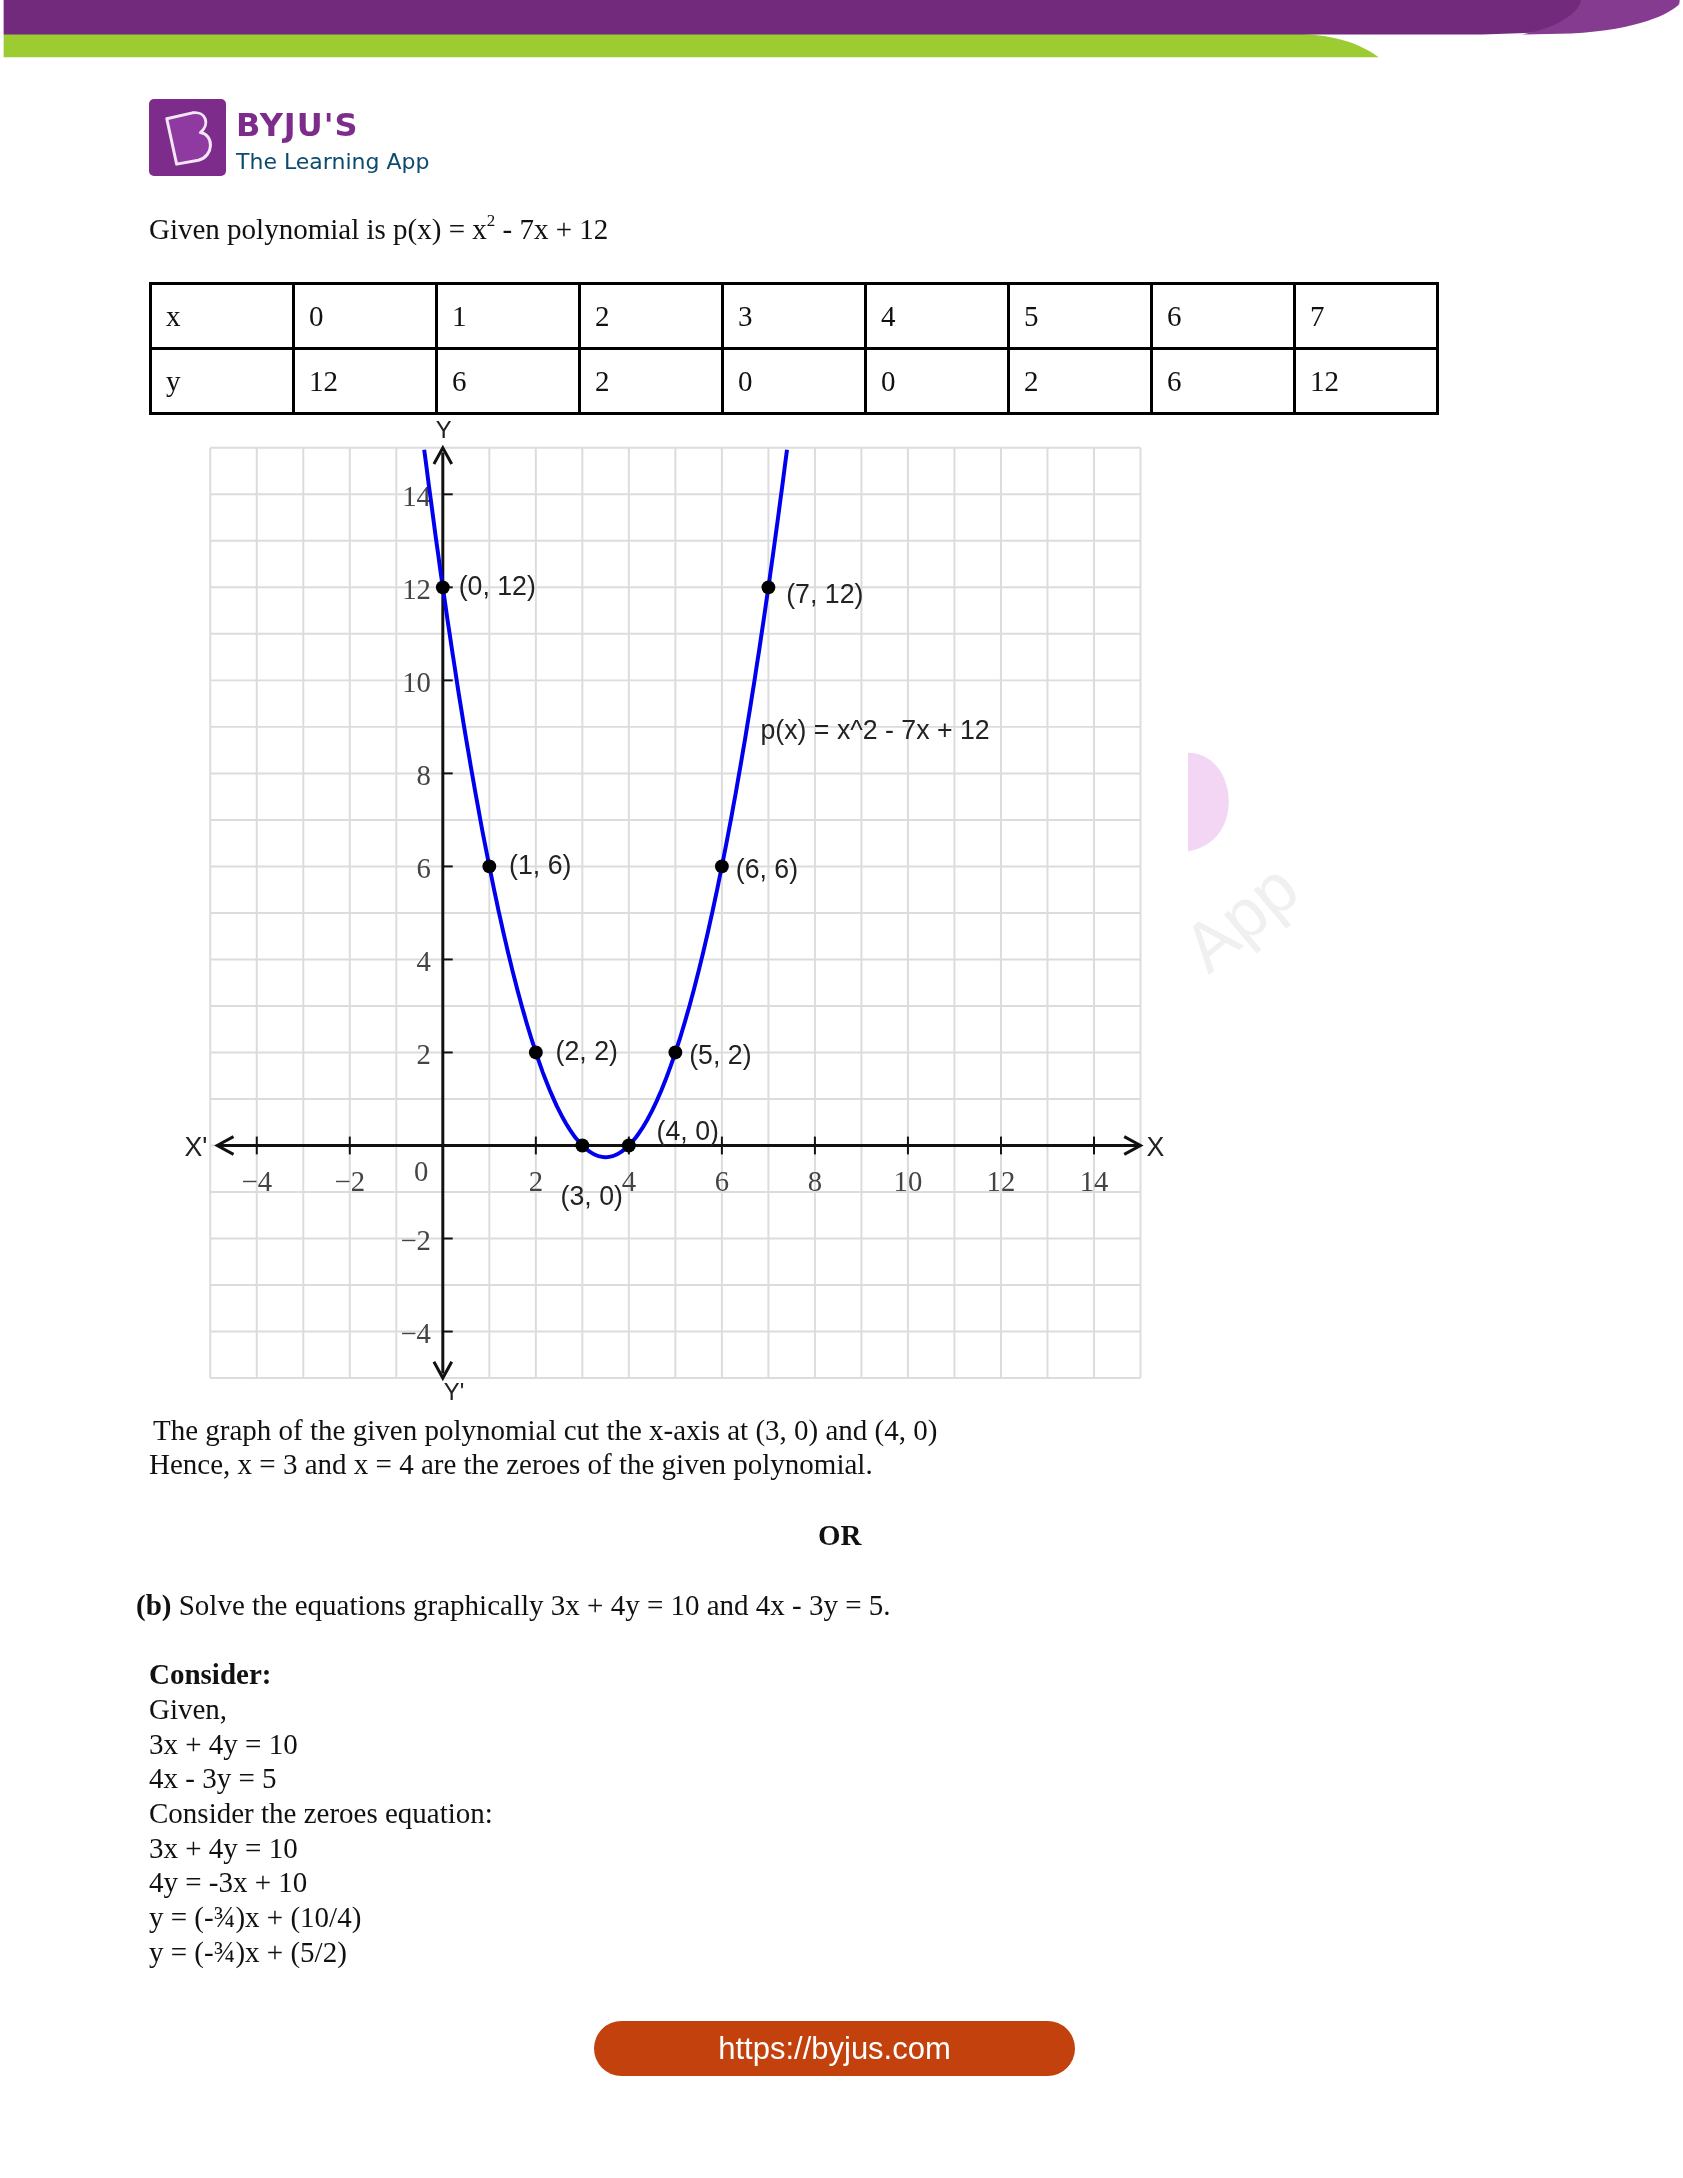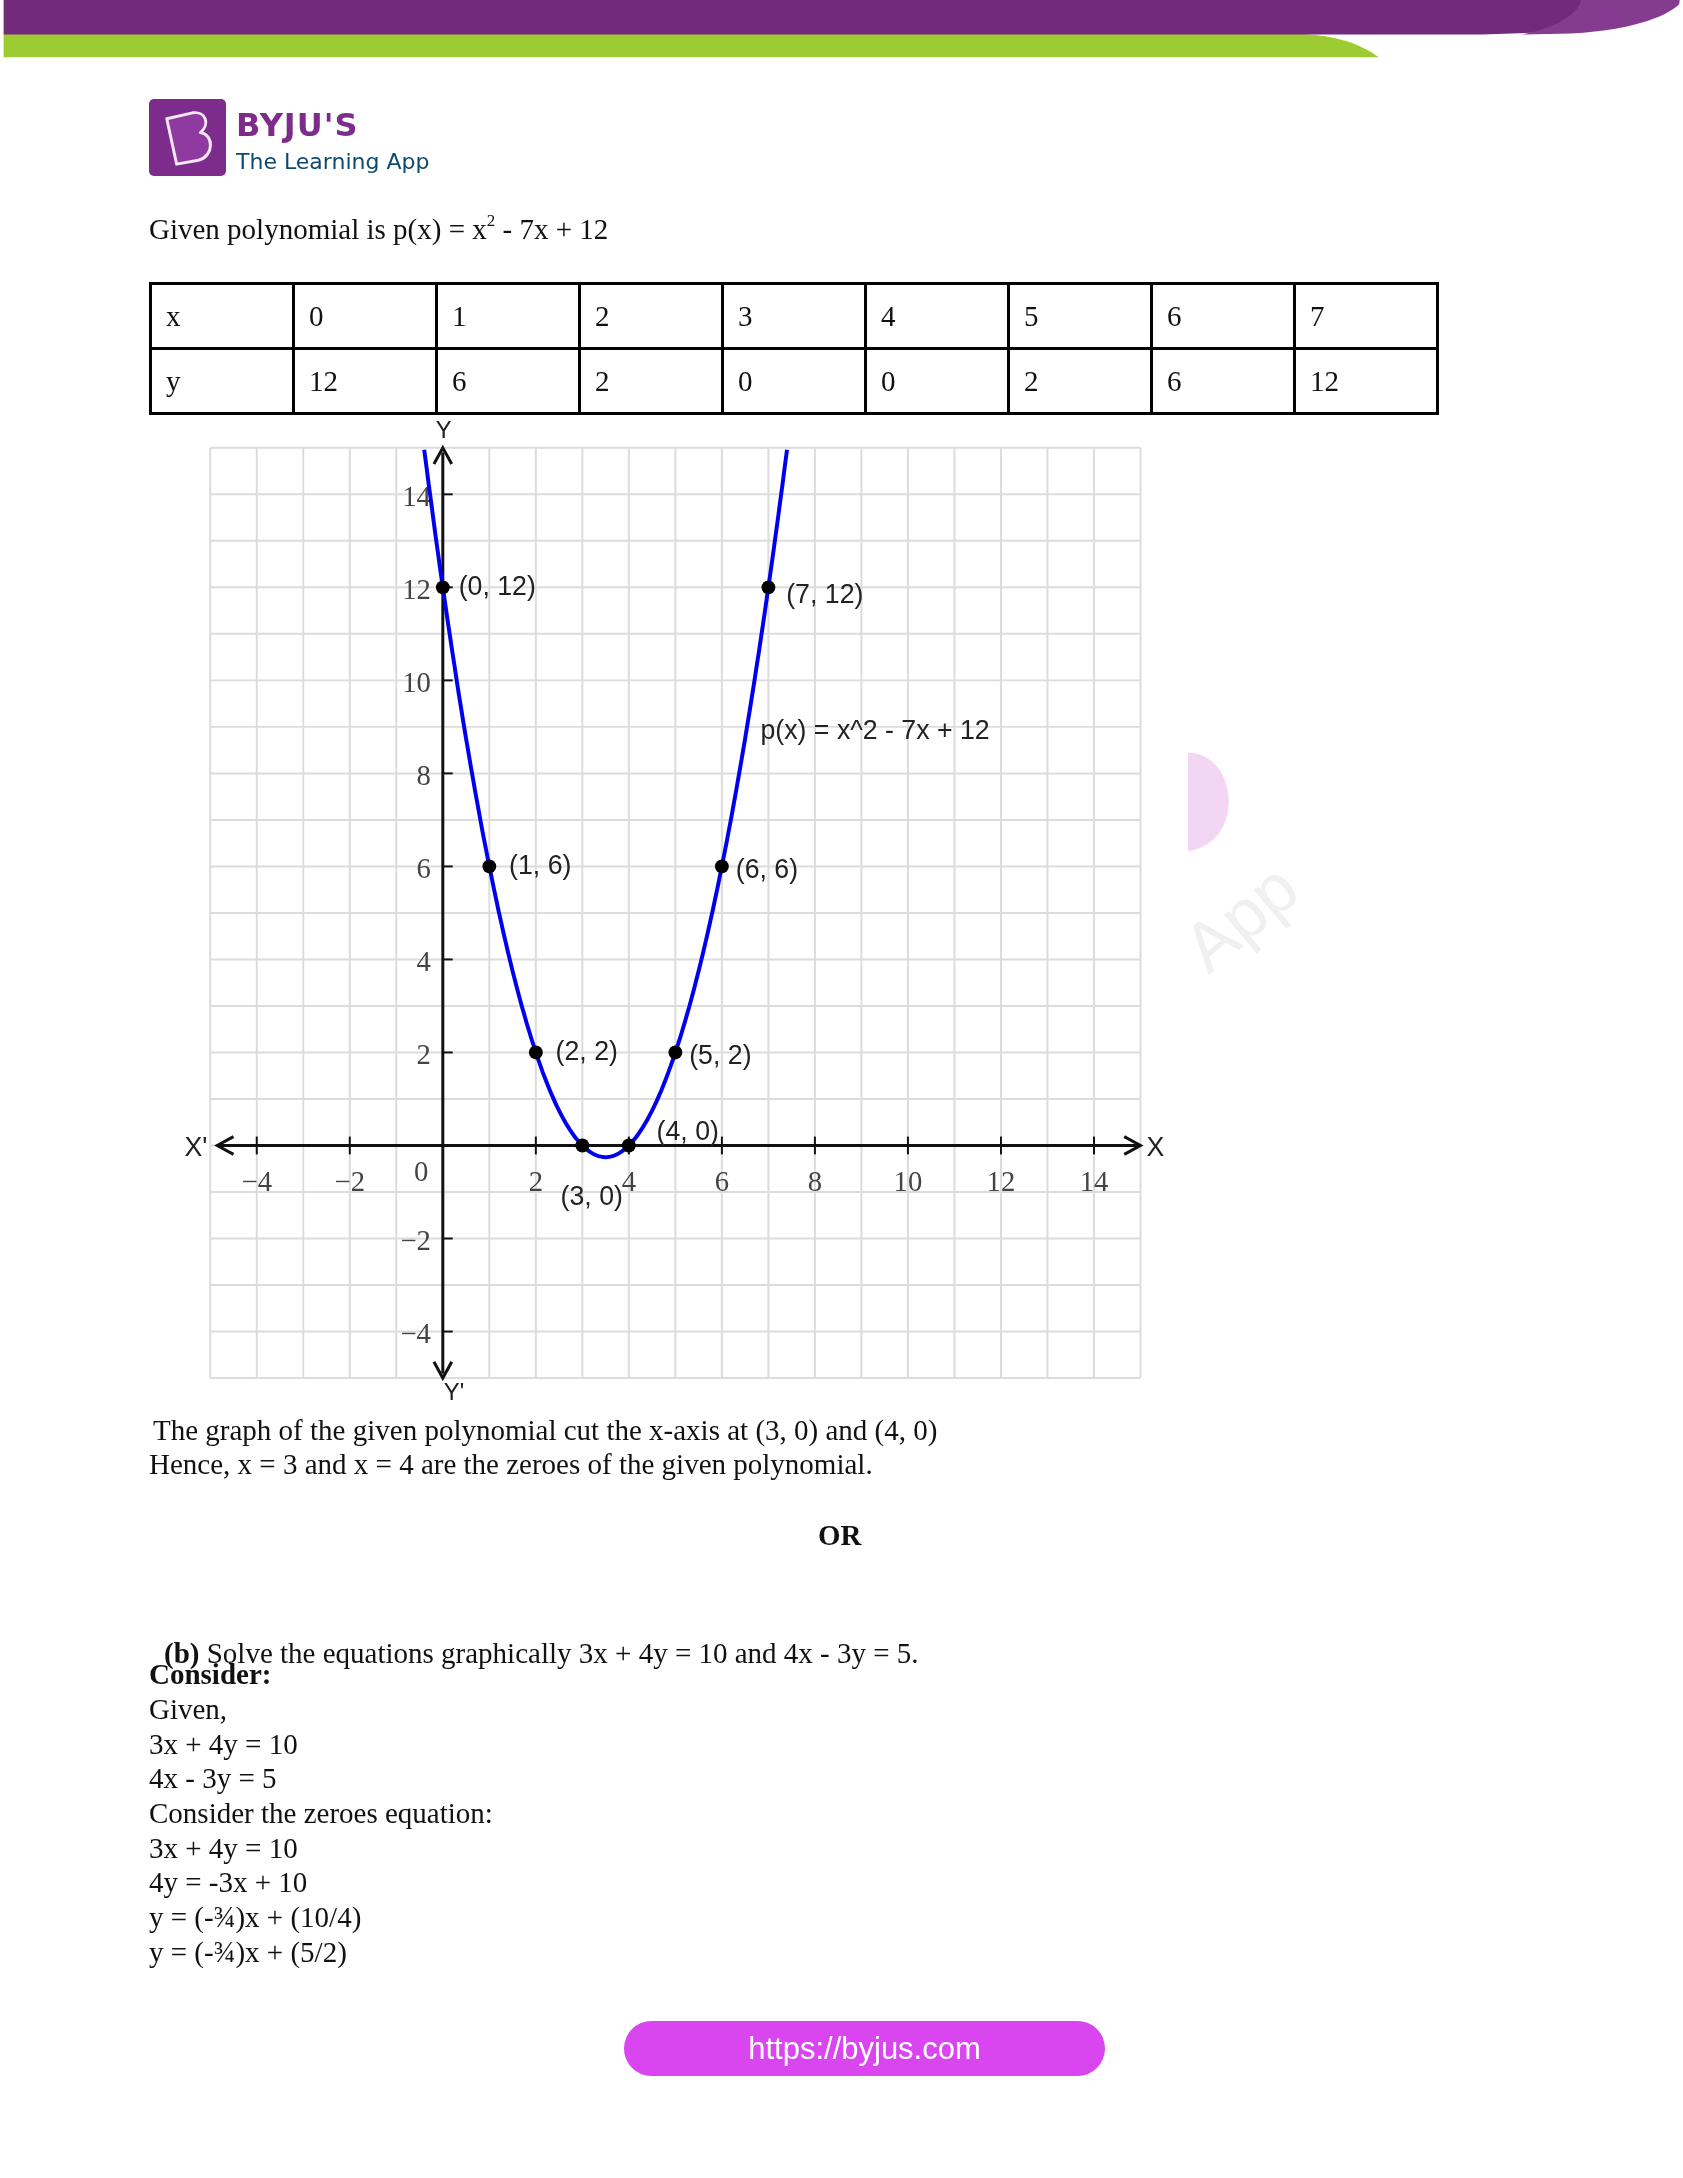--- a/index.html
+++ b/index.html
@@ -19,24 +19,24 @@
   sup { font-size:17px; vertical-align:13px; line-height:0; }
   table.values { position:absolute; left:149px; top:282px; width:1290px; height:133px;
                  border-collapse:collapse; table-layout:fixed; }
   table.values td { border:3px solid #000; font-size:29px; padding:0 0 0 14px; height:60px;
                     vertical-align:middle; }
   .graph { left:139px; top:411px; width:1049px; height:990px; }
   .watermark { left:1168px; top:723px; width:198px; height:257px; }
   .para1 { left:153px; top:1413px; }
   .para2 { left:149px; top:1447px; }
   .or { left:818px; top:1518px; font-weight:bold; }
-  .question { left:164px; top:1588px;margin-top:48px; }
+  .question { left:136px; top:1588px; }
   .solution { left:149px; top:1657px; }
   .sol-line { left:149px; }
-  .footer-pill { left:624px; top:2021px; width:481px; height:55px; background:#d946ef;
+  .footer-pill { left:594px; top:2021px; width:481px; height:55px; background:#c2410c;
                  border-radius:28px; display:flex; align-items:center; justify-content:center;
                  color:#fff; font-family:"Liberation Sans", sans-serif; font-size:31px; text-decoration:none; }
   .graph text { font-family:"Liberation Sans", "DejaVu Sans", sans-serif; }
   .graph .tick { font-family:"Liberation Serif", serif; fill:#444; font-size:29px; }
 </style>
 </head>
 <body>
 
 <svg class="abs header-band" width="1683" height="69" viewBox="0 0 1700 70">
   <path d="M0 34 H1300 C1340 34 1370 40 1395 58 H0 Z" fill="#9ccb32"></path>

